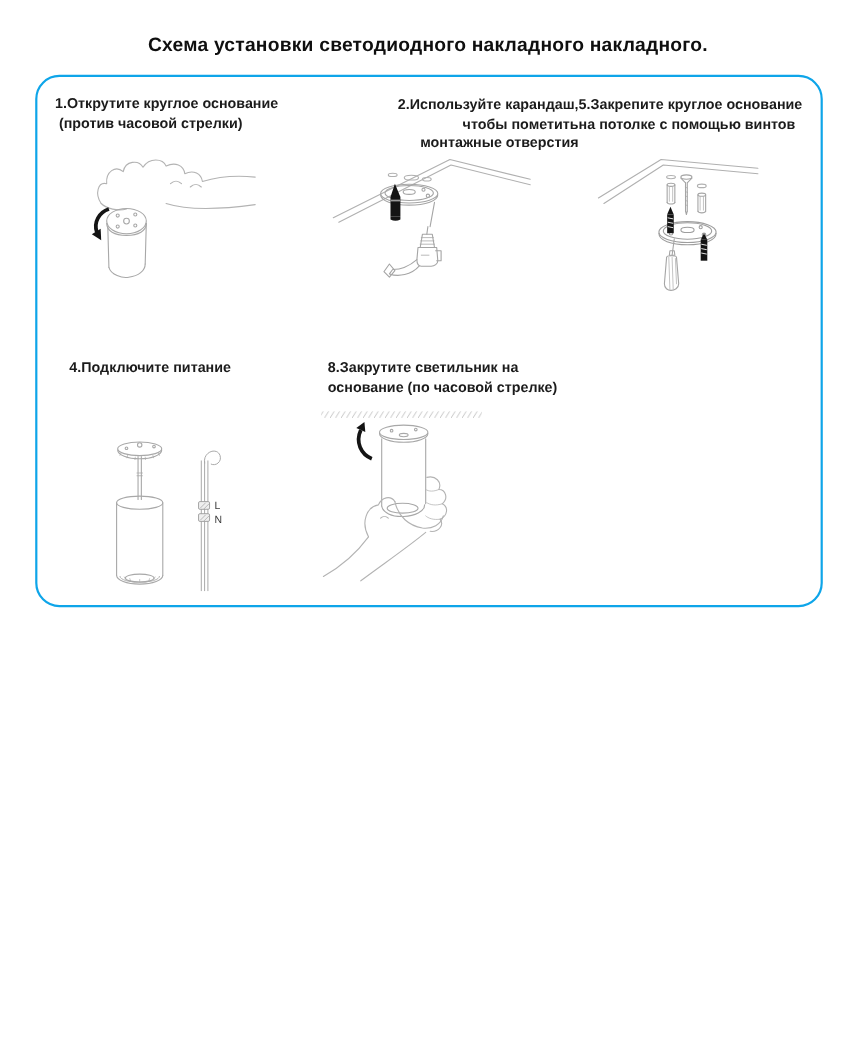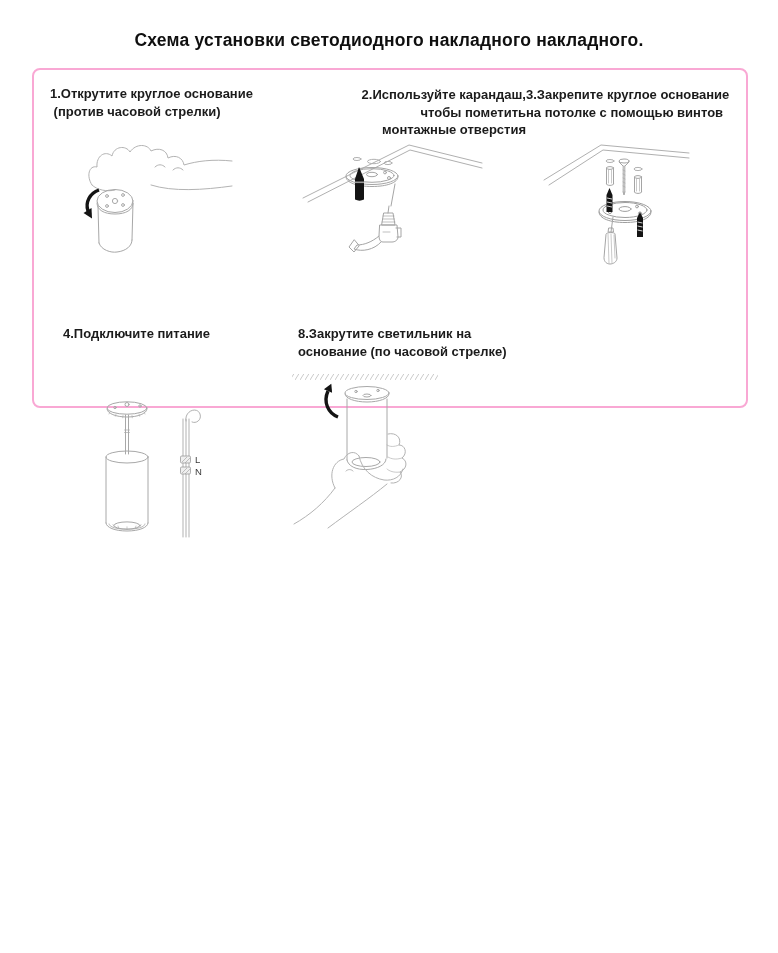--- a/index.html
+++ b/index.html
@@ -5,22 +5,22 @@
   html,body { margin:0; padding:0; background:#ffffff; }
   .screen {
     position:relative; width:778px; height:953px; background:#ffffff;
     font-family:"Liberation Sans", sans-serif; overflow:hidden;
   }
   .title {
     position:absolute; left:0; top:30px; width:778px; text-align:center;
     font-size:17.5px; font-weight:700; color:#0f0f0f; letter-spacing:0.2px;
   }
   .board {
-    position:absolute; left:32px; top:68px; width:716px; height:340px;
-    box-sizing:border-box; border:2px solid #f9a8d4; border-radius:8px; background:#fff;
+    position:absolute; left:32px; top:68px; width:716px; height:484px;
+    box-sizing:border-box; border:2px solid #0ea5e9; border-radius:22px; background:#fff;
   }
   .panel { position:absolute; }
   .caption {
     font-size:13px; line-height:17.5px; font-weight:700; color:#1b1b1b;
     white-space:pre-line;
   }
   .illus { position:absolute; }
   svg { overflow:visible; display:block; }
   .lbl { font-family:"Liberation Sans", sans-serif; font-size:9.5px; fill:#3a3a3a; }
 </style>
@@ -98,21 +98,21 @@
           <path d="M80,85 L97,85 L98,97 C98,100 95,102 92,102 L83,102 C80,102 79,99 79,96 Z"></path>
           <path d="M96,88 L101,88 L101,97 L97,97"></path>
           <path d="M79,96 C72,102 64,105 57,105 L54,109 C62,112 74,110 81,102"></path>
           <path d="M54,100 L49,107 L54,112 L59,106 Z"></path>
           <path d="M83,92 L90,92" stroke-width="0.7"></path>
         </g>
       </svg>
     </div>
 
     <div class="panel" style="left:492px; top:16px; width:224px; height:245px;">
-      <div class="caption">3.Закрепите круглое основание
+      <div class="caption">5.Закрепите круглое основание
 на потолке с помощью винтов</div>
       <svg class="illus" style="left:14px; top:54px;" width="190" height="155" viewBox="0 0 190 155">
         <g fill="none" stroke="#b0b0b0" stroke-width="1" stroke-linecap="round" stroke-linejoin="round">
           <path d="M4,40 L61,5 L149,13"></path>
           <path d="M9,45 L63,10 L149,18"></path>
           <ellipse cx="70" cy="21" rx="4" ry="1.5"></ellipse>
           <ellipse cx="98" cy="29" rx="4" ry="1.6"></ellipse>
         </g>
         <g fill="none" stroke="#a5a5a5" stroke-width="1" stroke-linecap="round" stroke-linejoin="round">
           <ellipse cx="70" cy="28" rx="3.5" ry="1.4"></ellipse>

